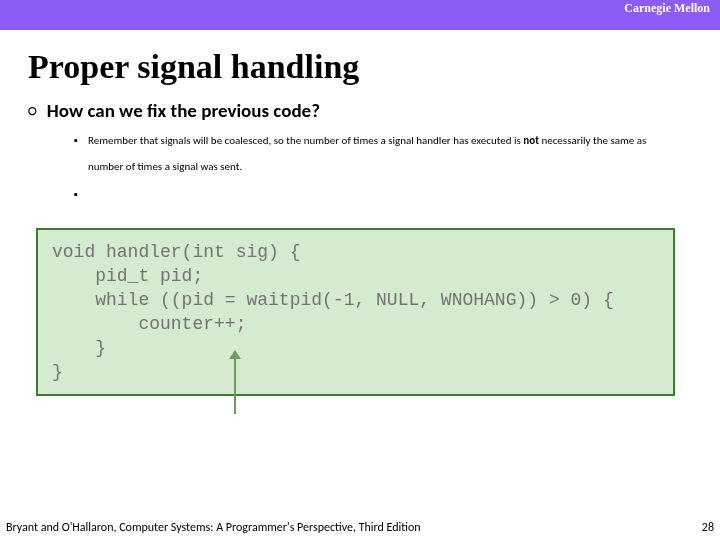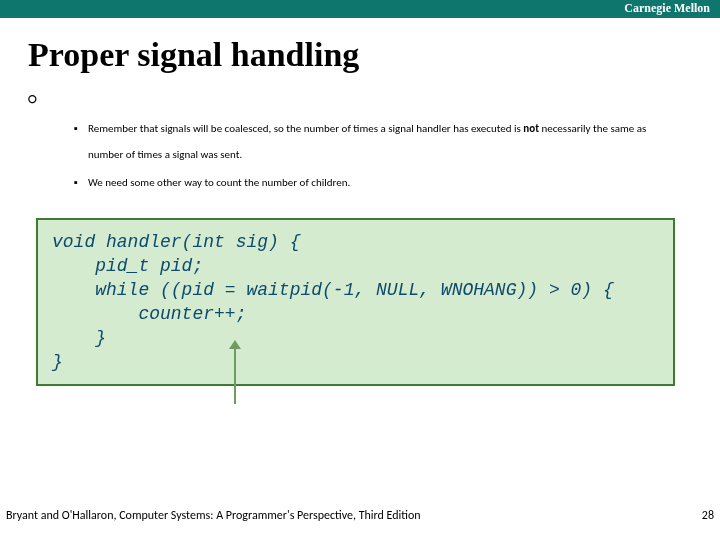--- a/index.html
+++ b/index.html
@@ -6,22 +6,22 @@
     margin: 0;
     padding: 0;
     width: 720px;
     height: 540px;
     font-family: Calibri, Arial, sans-serif;
     background: #fff;
     color: #000;
     overflow: hidden;
   }
   .topbar {
-    background: #0f766e;
-    height: 18px;
+    background: #8b5cf6;
+    height: 30px;
     width: 100%;
     position: relative;
   }
   .topbar .brand {
     position: absolute;
     right: 10px;
     top: 1px;
     color: #fff;
     font-weight: bold;
     font-size: 12px;
@@ -71,23 +71,22 @@
   }
   .codebox {
     margin: 22px 8px 0 8px;
     border: 2px solid #3e7a2f;
     background: #d5ebcf;
     padding: 10px 10px 10px 14px;
     font-family: "Courier New", monospace;
     font-size: 18px;
     line-height: 24px;
     white-space: pre;
-    color: #0c4a6e;
+    color: #737373;
     position: relative;
-    font-style: italic;
   }
   .arrow {
     position: absolute;
     left: 196px;
     top: 128px;
     width: 2px;
     height: 56px;
     background: #6f9b62;
   }
   .arrow::before {
@@ -122,30 +121,30 @@
 <div class="topbar">
   <span class="brand">Carnegie Mellon</span>
 </div>
 
 <div class="slide">
 
   <h1 class="title">Proper signal handling</h1>
 
   <div class="bullet-l1">
     <span class="mark">○</span>
+    <span class="text">How can we fix the previous code?</span>
   </div>
 
   <div class="bullet-l2">
     <span class="mark">▪</span>
     <span class="text"><span>Remember that signals will be coalesced, so the number of times a signal handler has executed is <b>not</b> necessarily the same as number of times a signal was sent.</span></span>
   </div>
 
   <div class="bullet-l2">
     <span class="mark">▪</span>
-    <span class="text">We need some other way to count the number of children.</span>
   </div>
 
   <div class="codebox"><span>void handler(int sig) {
     pid_t pid;
     while ((pid = waitpid(-1, NULL, WNOHANG)) &gt; 0) {
         counter++;
     }
 }</span><div class="arrow"></div></div>
 
 

